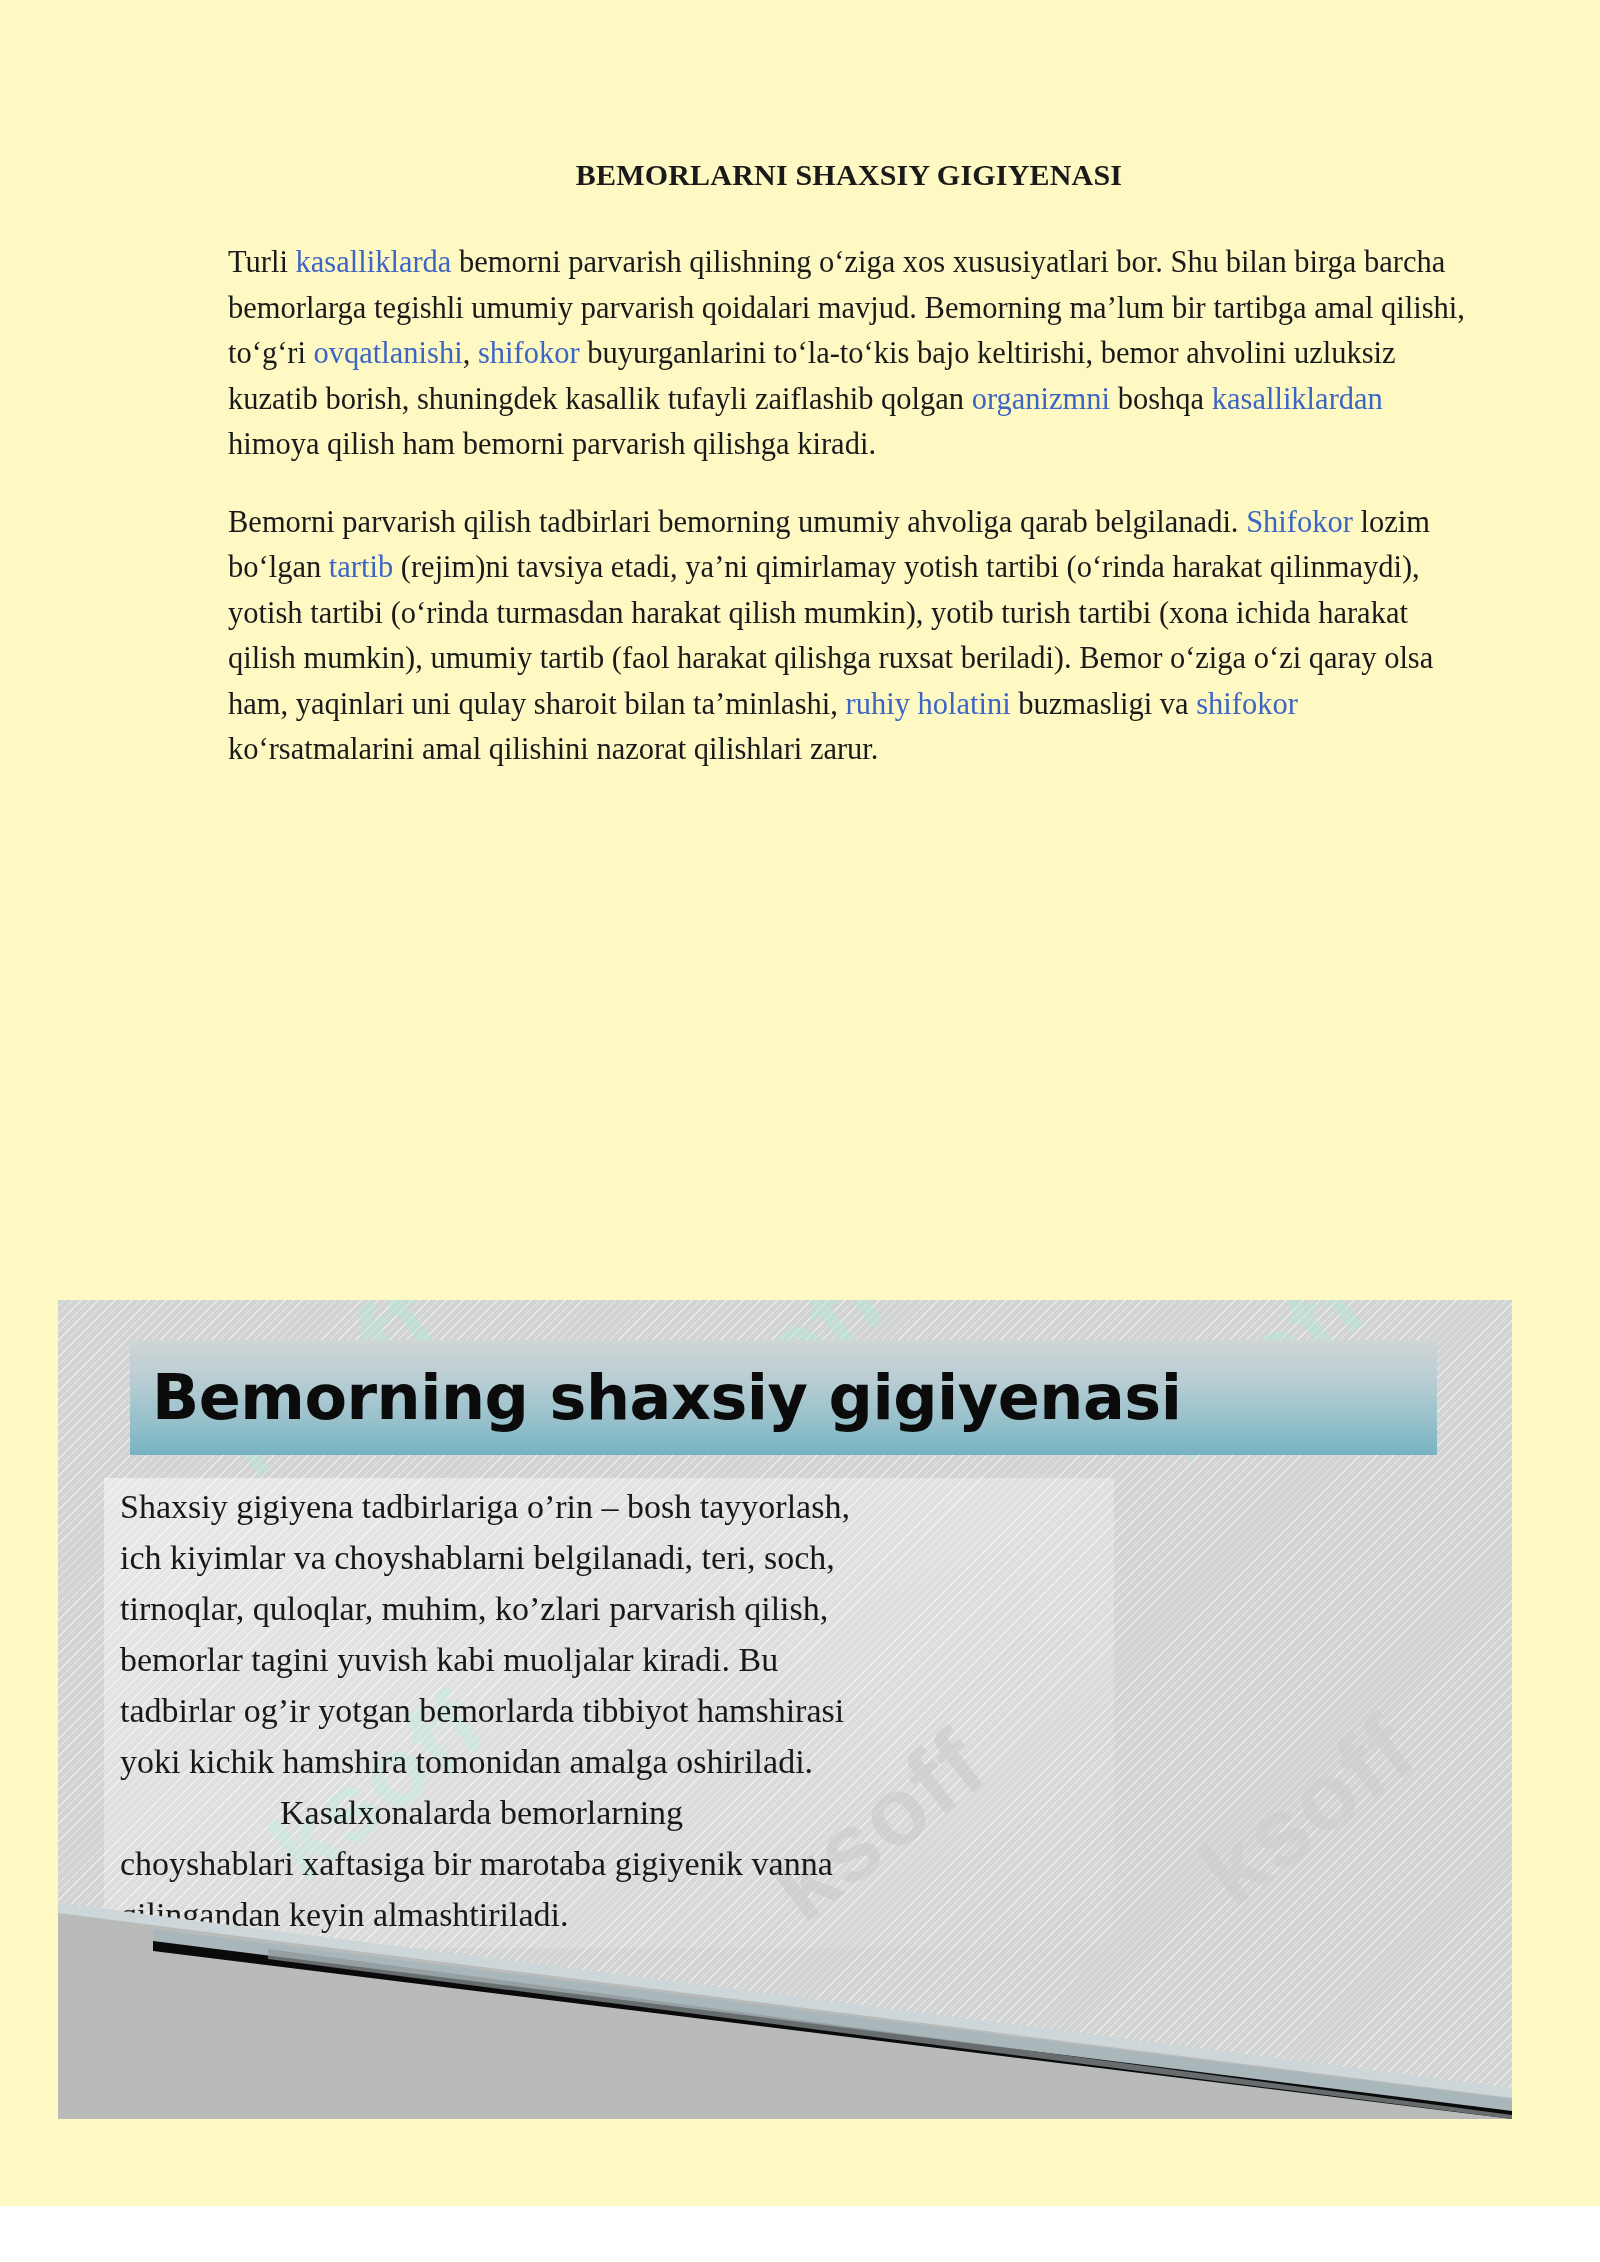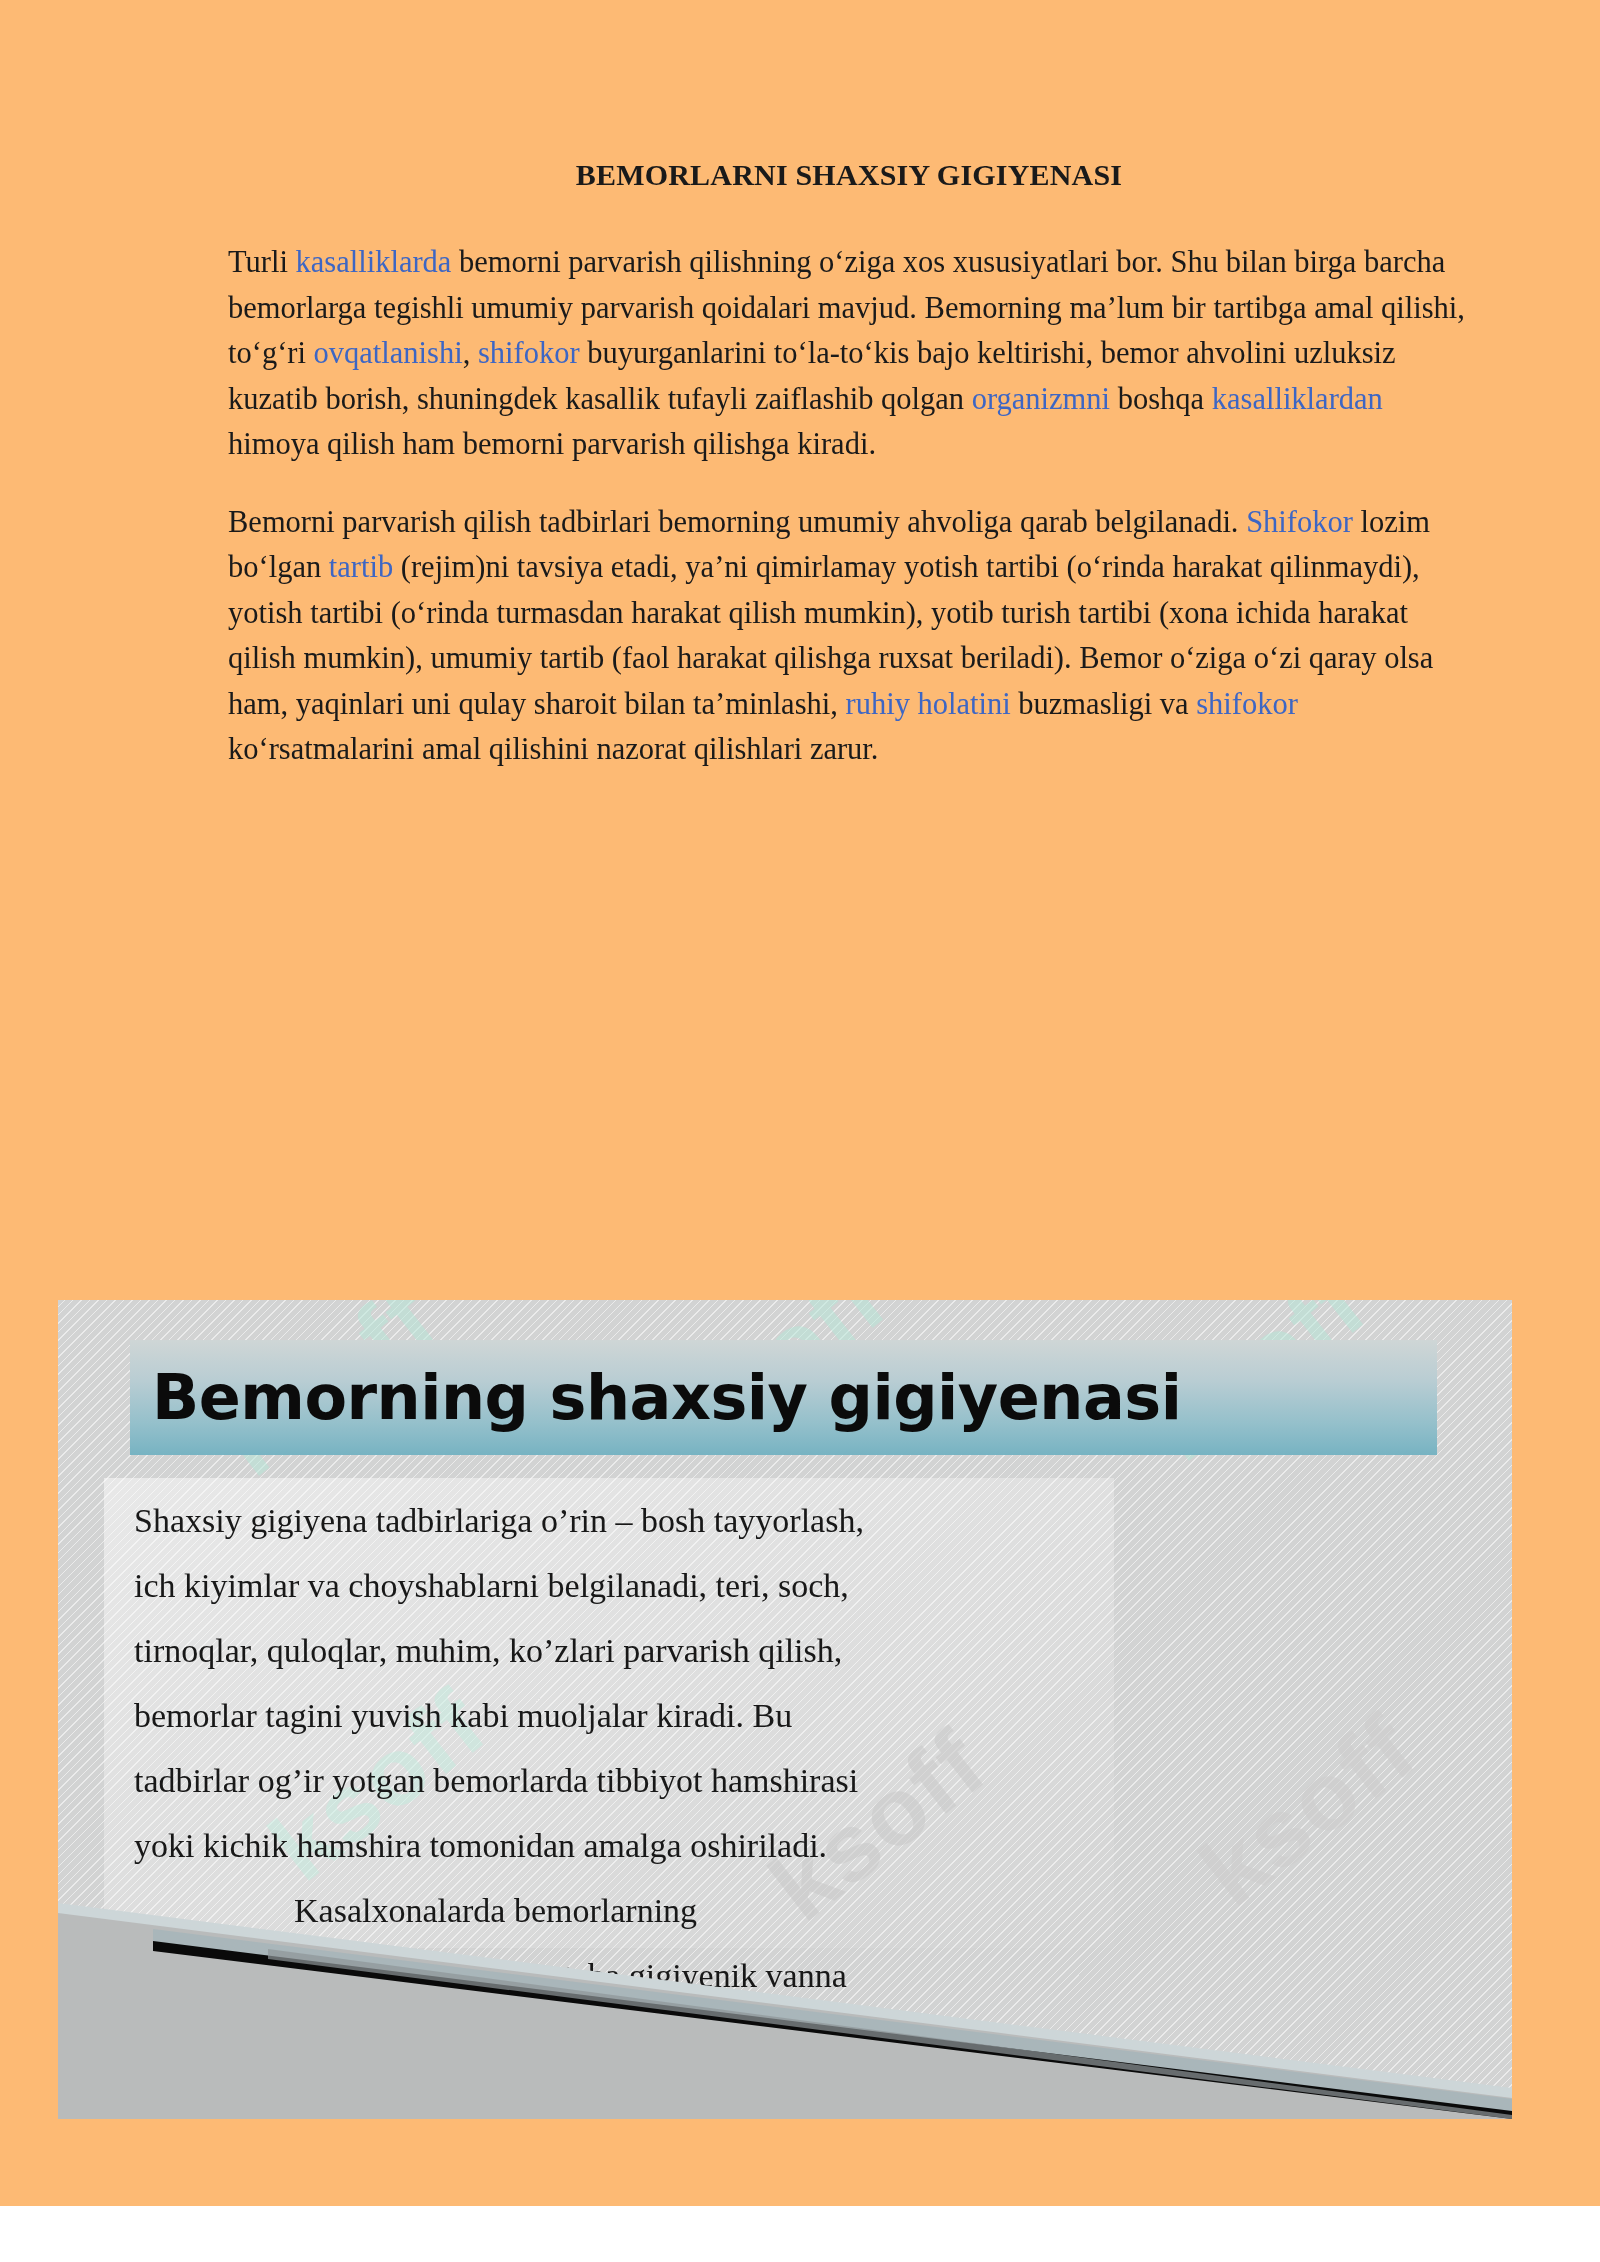--- a/index.html
+++ b/index.html
@@ -13,21 +13,21 @@
     font-family: "Liberation Serif", "DejaVu Serif", serif;
     color: #1a1a1a;
     position: relative;
     overflow: hidden;
   }
 
   .page {
     position: relative;
     width: 1600px;
     height: 2206px;
-    background: #fdba74;
+    background: #fef9c3;
   }
 
   
   .doc-title {
     position: absolute;
     left: 228px;
     top: 158px;
     width: 1242px;
     text-align: center;
     font-size: 30px;
@@ -134,21 +134,21 @@
   .slide-body {
     position: absolute;
     left: 60px;
     top: 180px;
     width: 990px;
     font-family: "Liberation Serif", "DejaVu Serif", serif;
     font-size: 34px;
     line-height: 49px;
     color: #181818;
   }
-  .slide-body p { margin: 16px; }
+  .slide-body p { margin: 2px; }
   .slide-body .indent { text-indent: 160px; }
 
   
   .deco-wrap {
     position: absolute;
     left: 0;
     bottom: 0;
     width: 1454px;
     height: 240px;
     overflow: hidden;

